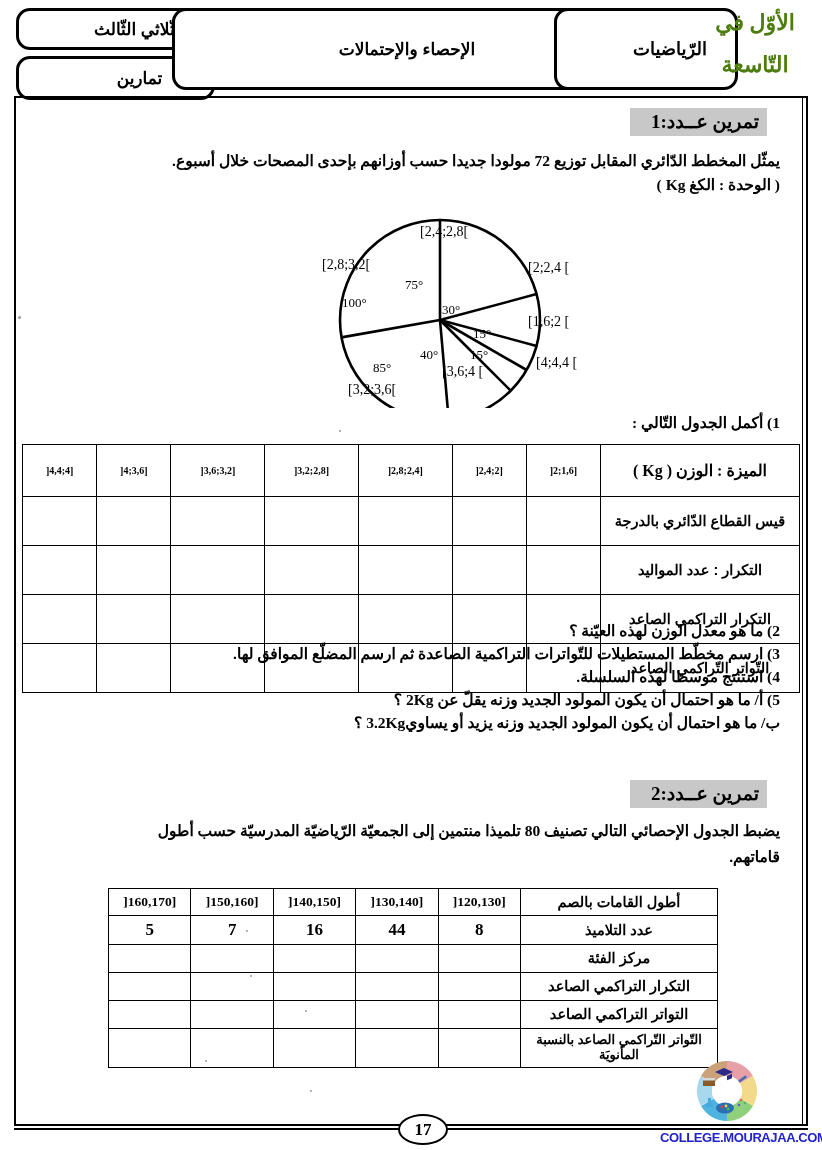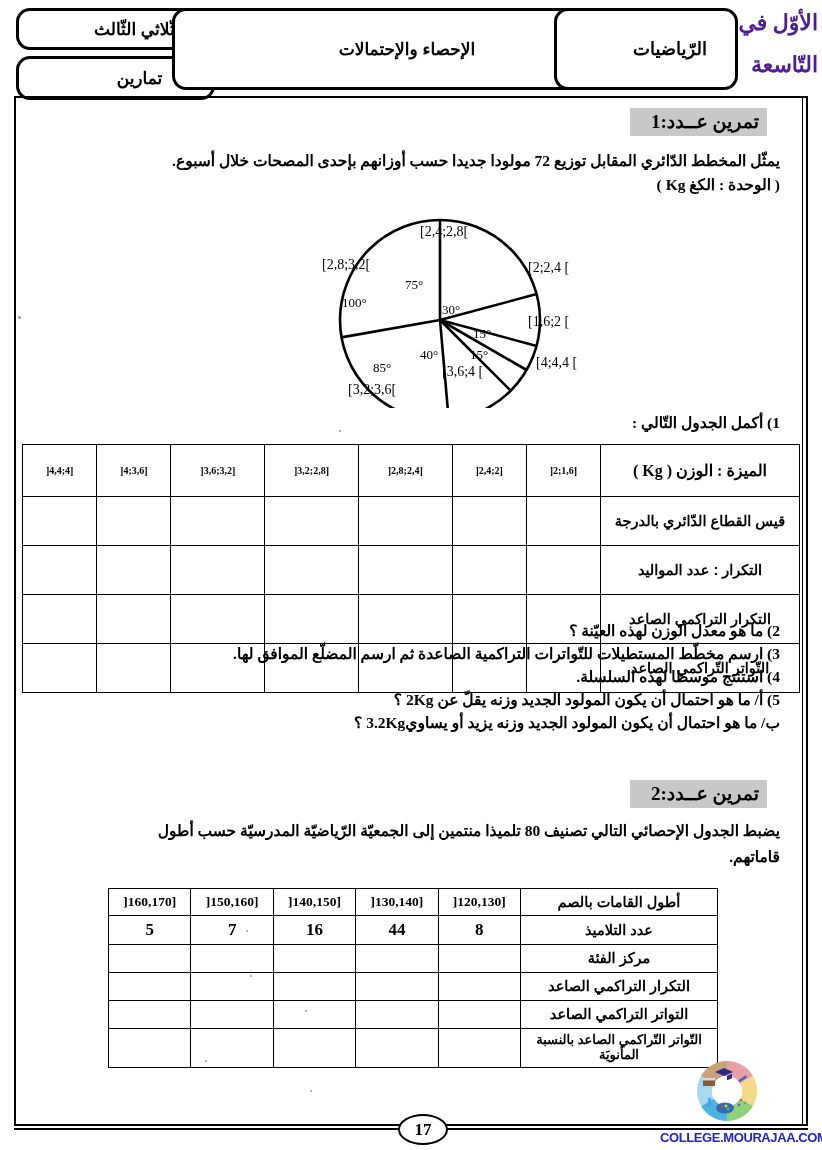--- a/index.html
+++ b/index.html
@@ -26,23 +26,23 @@
     background:#fff;
     padding-left:48px;
   }
   #box-trimester{left:16px;top:8px;width:145px;height:36px;font-size:17px;}
   #box-exercises{left:16px;top:46px;width:145px;height:38px;font-size:17px;margin-top:10px;}
   #box-subject-topic{left:172px;top:8px;width:368px;height:76px;font-size:17px;}
   #box-subject{left:554px;top:8px;width:130px;height:76px;font-size:18px;}
 
   .hdr-title{
     position:absolute;left:692px;top:2px;width:126px;height:86px;
-    direction:rtl;
+    direction:rtl;text-align:center;
     font-weight:bold;font-size:22px;line-height:42px;
-    color:#4c1d95;
+    color:#4d7c0f;
     font-family:"Liberation Serif", serif;
   }
 
   
   .frame{
     position:absolute;left:14px;top:96px;width:794px;height:1030px;
     border:2px solid #000;
     box-sizing:border-box;
   }
   .frame-inner-right{

